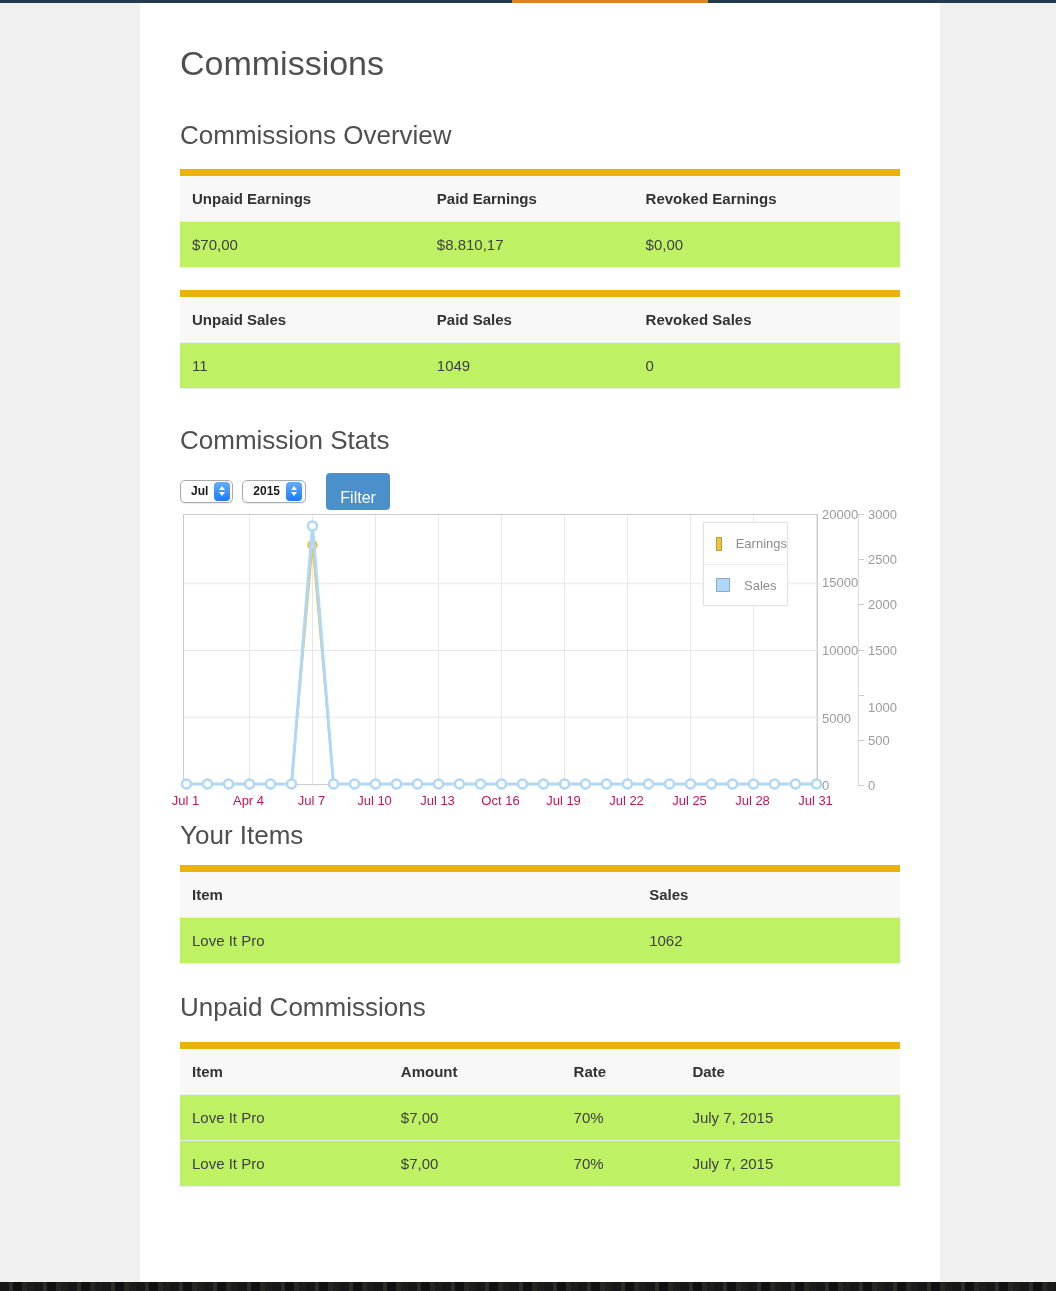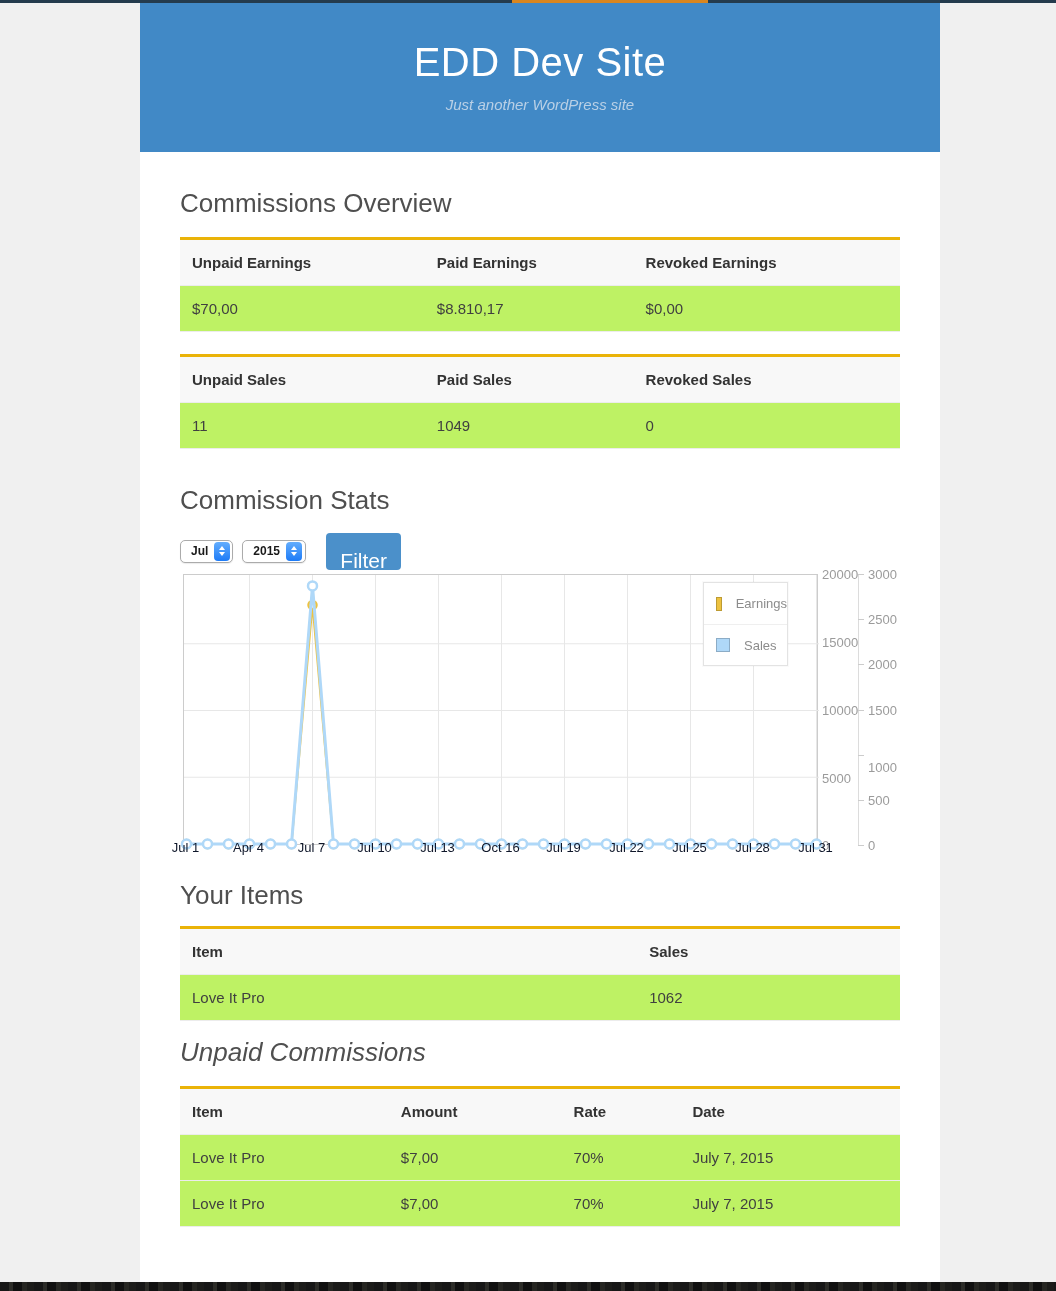--- a/index.html
+++ b/index.html
@@ -17,23 +17,23 @@
   .page-column { position:absolute; left:140px; top:3px; width:800px; height:1288px; background:#ffffff; }
 
   .site-header { height:149px; background:var(--header_blue,#4189c6); text-align:center; overflow:hidden; }
   .site-title { margin:0; padding-top:36px; color:#ffffff; font-size:40px; font-weight:300; letter-spacing:0.5px; line-height:1.15; }
   .site-tagline { margin:11px 0 0; color:#b9d0e6; font-size:15px; font-style:italic; font-weight:300; }
 
   .content { padding:0 40px; position:relative; }
 
   .page-title { margin:40px 0 0; font-size:34px; font-weight:300; color:#4f4f4f; line-height:1.2; }
   .section-title { font-size:26px; font-weight:300; color:#4f4f4f; line-height:1.2; }
-  .mt36 { margin:36px 0 0; } .mt28 { margin:16px 0 0;font-style:italic; } .mt8 { margin:8px 0 0; }
-
-  table.data-table { width:100%; border-collapse:collapse; margin-top:18px; border-top:3px solid #eab308; border-bottom:1px solid #ececec; }
+  .mt36 { margin:36px 0 0; } .mt28 { margin:28px 0 0; } .mt8 { margin:8px 0 0; }
+
+  table.data-table { width:100%; border-collapse:collapse; margin-top:18px; border-top:7px solid #eab308; border-bottom:1px solid #ececec; }
   table.data-table th, table.data-table td { text-align:left; padding:14px 12px; font-size:15px; border-bottom:1px solid #ececec; }
   table.data-table th { background:#f8f8f8; color:#333333; font-weight:bold; }
   table.data-table td { color:#404040; background:#bef264; }
 
   
   .filter-row { display:flex; align-items:center; margin-top:16px; height:38px; }
   .mac-select {
     display:inline-flex; align-items:center; height:23px; background:#ffffff;
     border:1px solid #ababab; border-radius:5px; padding-left:10px; margin-right:9px;
     box-shadow:0 1px 1px rgba(0,0,0,0.08); cursor:default;
@@ -41,33 +41,33 @@
   .mac-select .val { font-size:12px; font-weight:bold; color:#1a1a1a; padding-right:6px; }
   .stepper {
     width:16px; height:19px; margin-right:2px; border-radius:4px;
     background:linear-gradient(#63adfd,#1d7bf7);
     display:flex; flex-direction:column; align-items:center; justify-content:center; gap:2px;
   }
   .tri-up { width:0; height:0; border-left:3.5px solid transparent; border-right:3.5px solid transparent; border-bottom:4px solid #ffffff; }
   .tri-down { width:0; height:0; border-left:3.5px solid transparent; border-right:3.5px solid transparent; border-top:4px solid #ffffff; }
   .filter-btn {
     margin-left:11px; height:37px; padding:16px 14px; border:none; border-radius:4px;
-    background:var(--button_blue,#4b90ca); color:#ffffff; font-size:21px; font-family:inherit; cursor:pointer;
+    background:var(--button_blue,#4b90ca); color:#ffffff; font-size:16px; font-family:inherit; cursor:pointer;
   }
 
   
   .chart-wrap { position:relative; margin-top:2px; height:300px; width:720px; }
   .plot { position:absolute; left:3px; top:2px; width:635px; height:271px; border:1px solid #cccccc; background:#ffffff; }
   .plot svg { position:absolute; left:0; top:0; overflow:visible; }
   .axis-label { position:absolute; color:#9b9b9b; font-size:13px; line-height:1.35; }
   .yaxis-left { left:642px; width:38px; word-break:break-all; }
   .yaxis-right { left:688px; }
   .raxis-line { position:absolute; left:678px; top:2px; width:1px; height:271px; background:#dcdcdc; }
   .raxis-tick { position:absolute; left:678px; width:6px; height:1px; background:#cccccc; }
-  .xaxis-label { position:absolute; top:268px; transform:translateX(-50%); color:#0f172a; font-size:13px; white-space:nowrap; }
+  .xaxis-label { position:absolute; top:281px; transform:translateX(-50%); color:#be185d; font-size:13px; white-space:nowrap; }
   .legend {
     position:absolute; left:523px; top:10px; width:85px; background:#ffffff;
     border:1px solid #e3e3e3; box-shadow:0 0 0 1px rgba(0,0,0,0.02);
   }
   .legend-row { display:flex; align-items:center; height:41px; padding-left:12px; }
   .legend-row + .legend-row { border-top:1px solid #efefef; }
   .legend-swatch { width:14px; height:14px; border:1px solid rgba(0,0,0,0.2); }
   .legend-label { margin-left:14px; color:#8c8c8c; font-size:13px; }
 
   
@@ -78,27 +78,24 @@
 </style>
 </head>
 <body>
 
 <div class="top-bar">
   <div class="accent"></div>
 </div>
 
 <div class="page-column">
 
-  <header class="site-header">
-    <h1 class="site-title">EDD Dev Site</h1>
-    <p class="site-tagline">Just another WordPress site</p>
-  </header>
 
   <div class="content">
 
+    <h1 class="page-title">Commissions</h1>
 
     <h2 class="section-title mt36">Commissions Overview</h2>
 
     <table class="data-table">
       <colgroup>
           <col style="width:34%">
           <col style="width:29%">
           <col style="width:37%">
         </colgroup>
       <thead>

